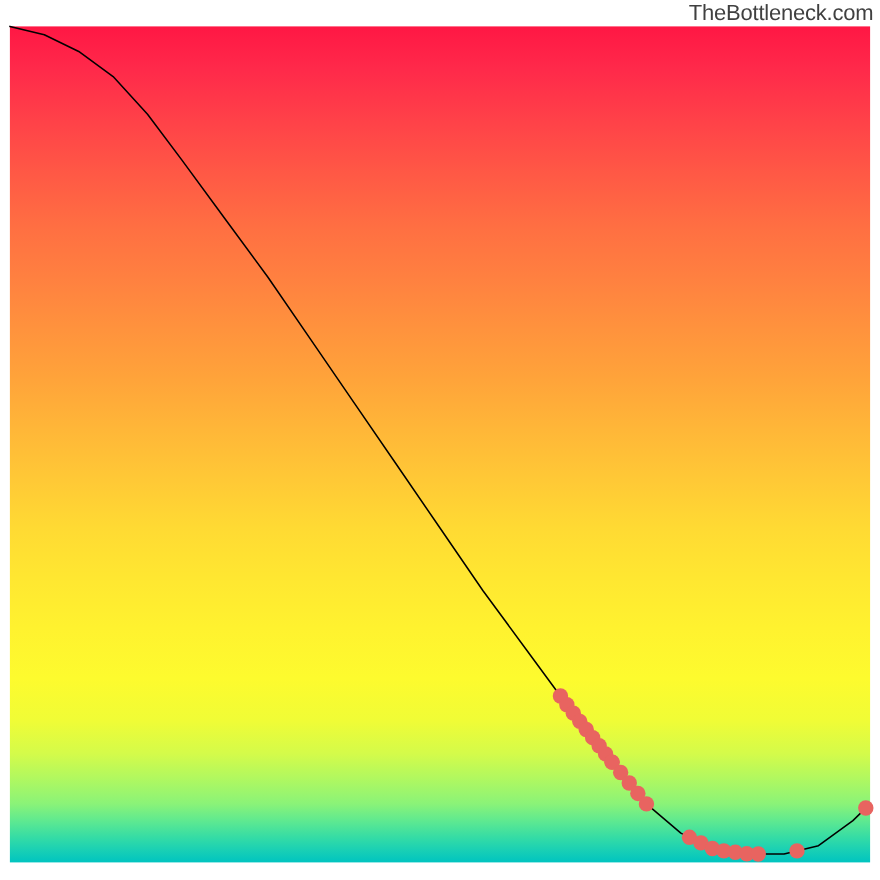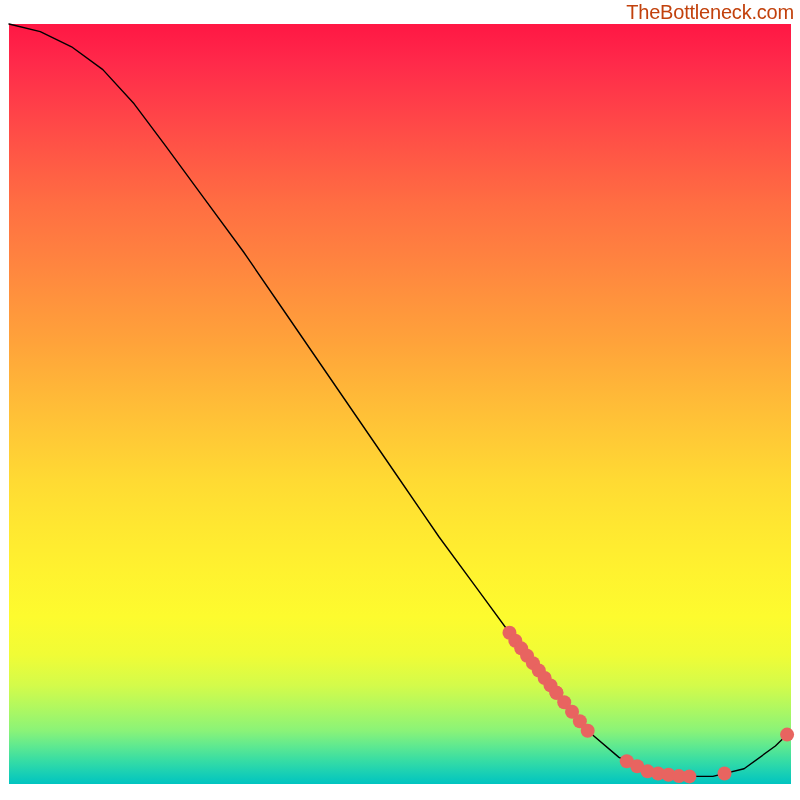--- a/index.html
+++ b/index.html
@@ -52,21 +52,21 @@
     left: 9px;
     top: 24px;
     width: 782px;
     height: 760px;
     overflow: visible;
   }
   .watermark {
     position: absolute;
     top: 1px;
     right: 6px;
-    color: #c2410c;
+    color: #404040;
     font-size: 20px;
     font-weight: 500;
     letter-spacing: -0.2px;
   }
   .curve {
     fill: none;
     stroke: #000000;
     stroke-width: 1.4;
     stroke-linecap: round;
     stroke-linejoin: round;

